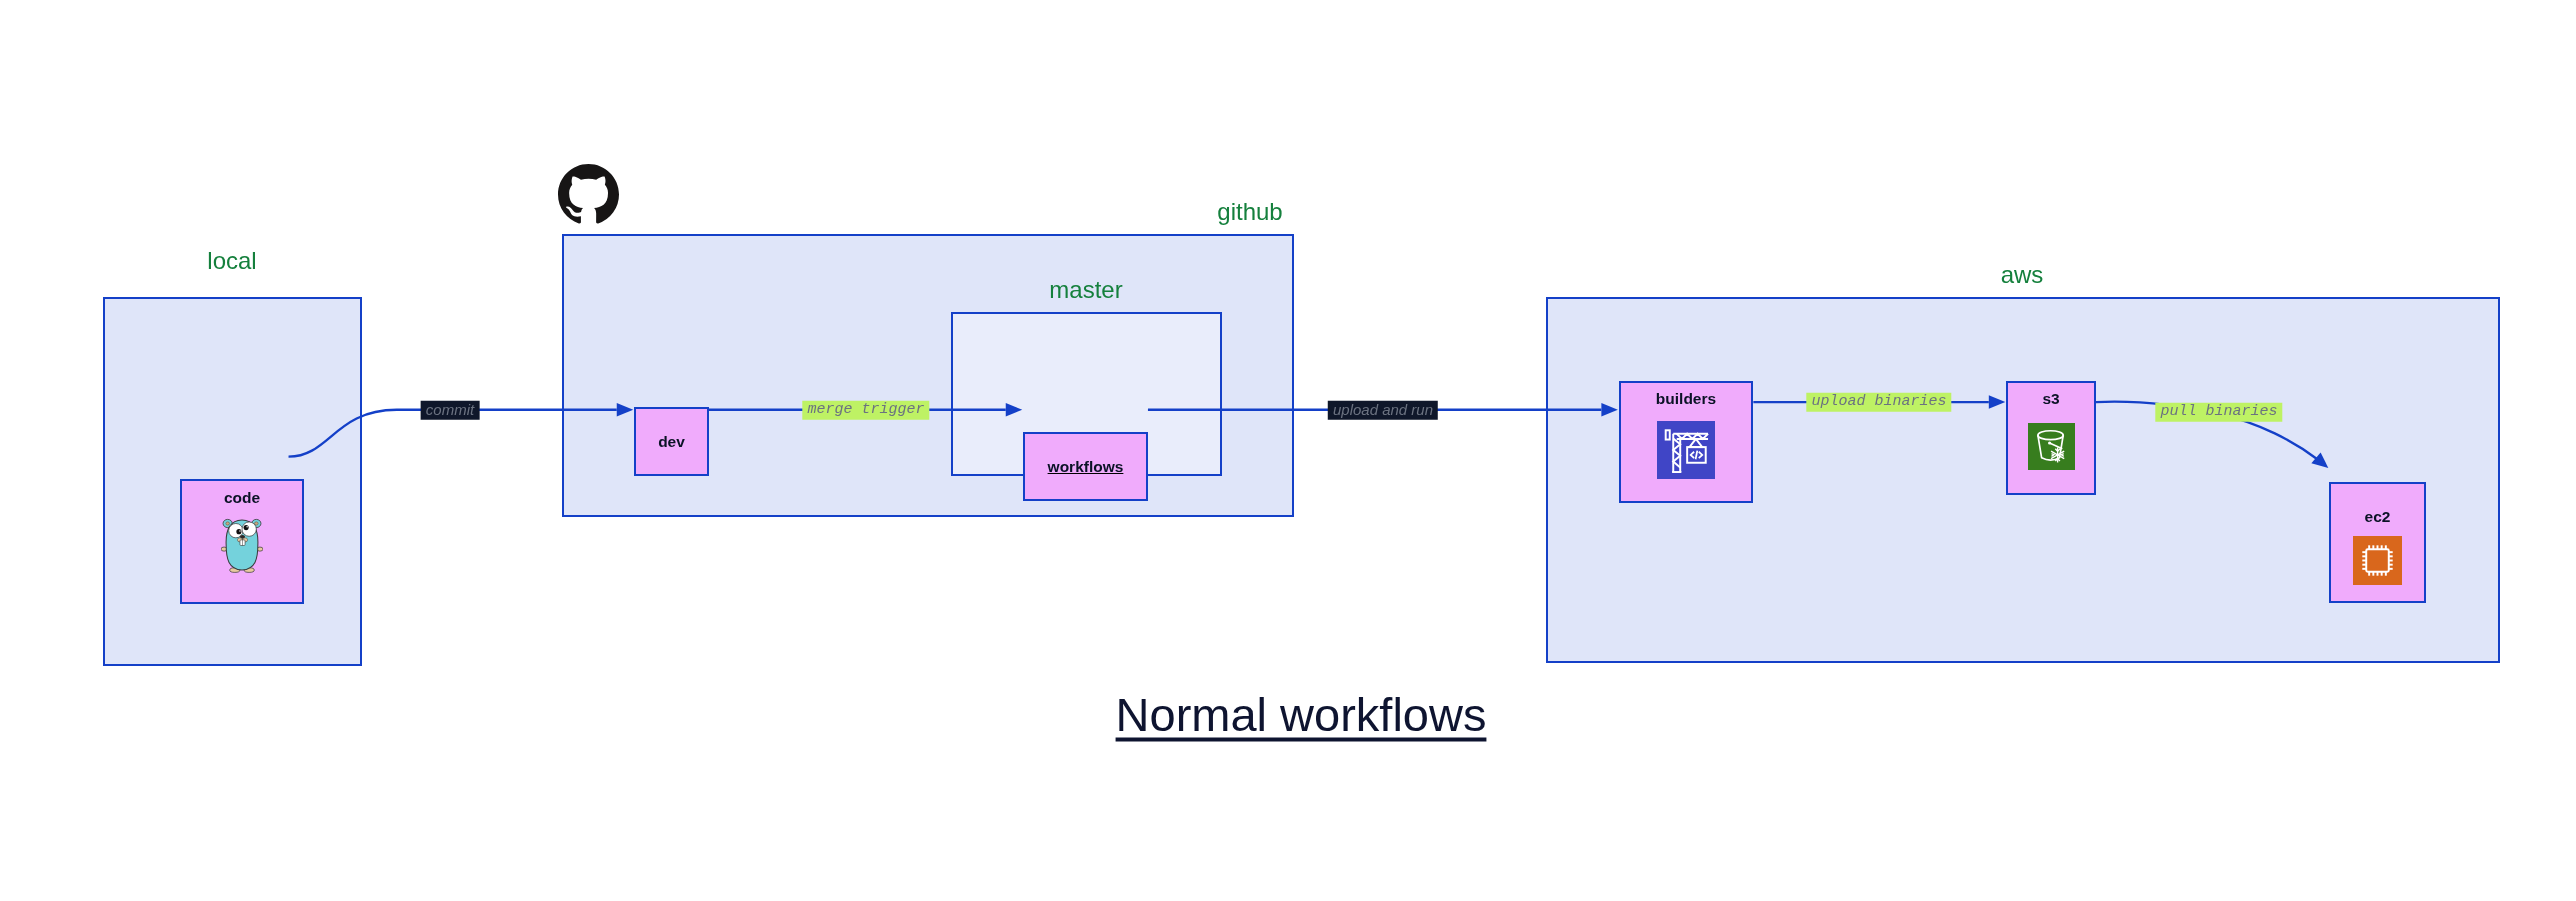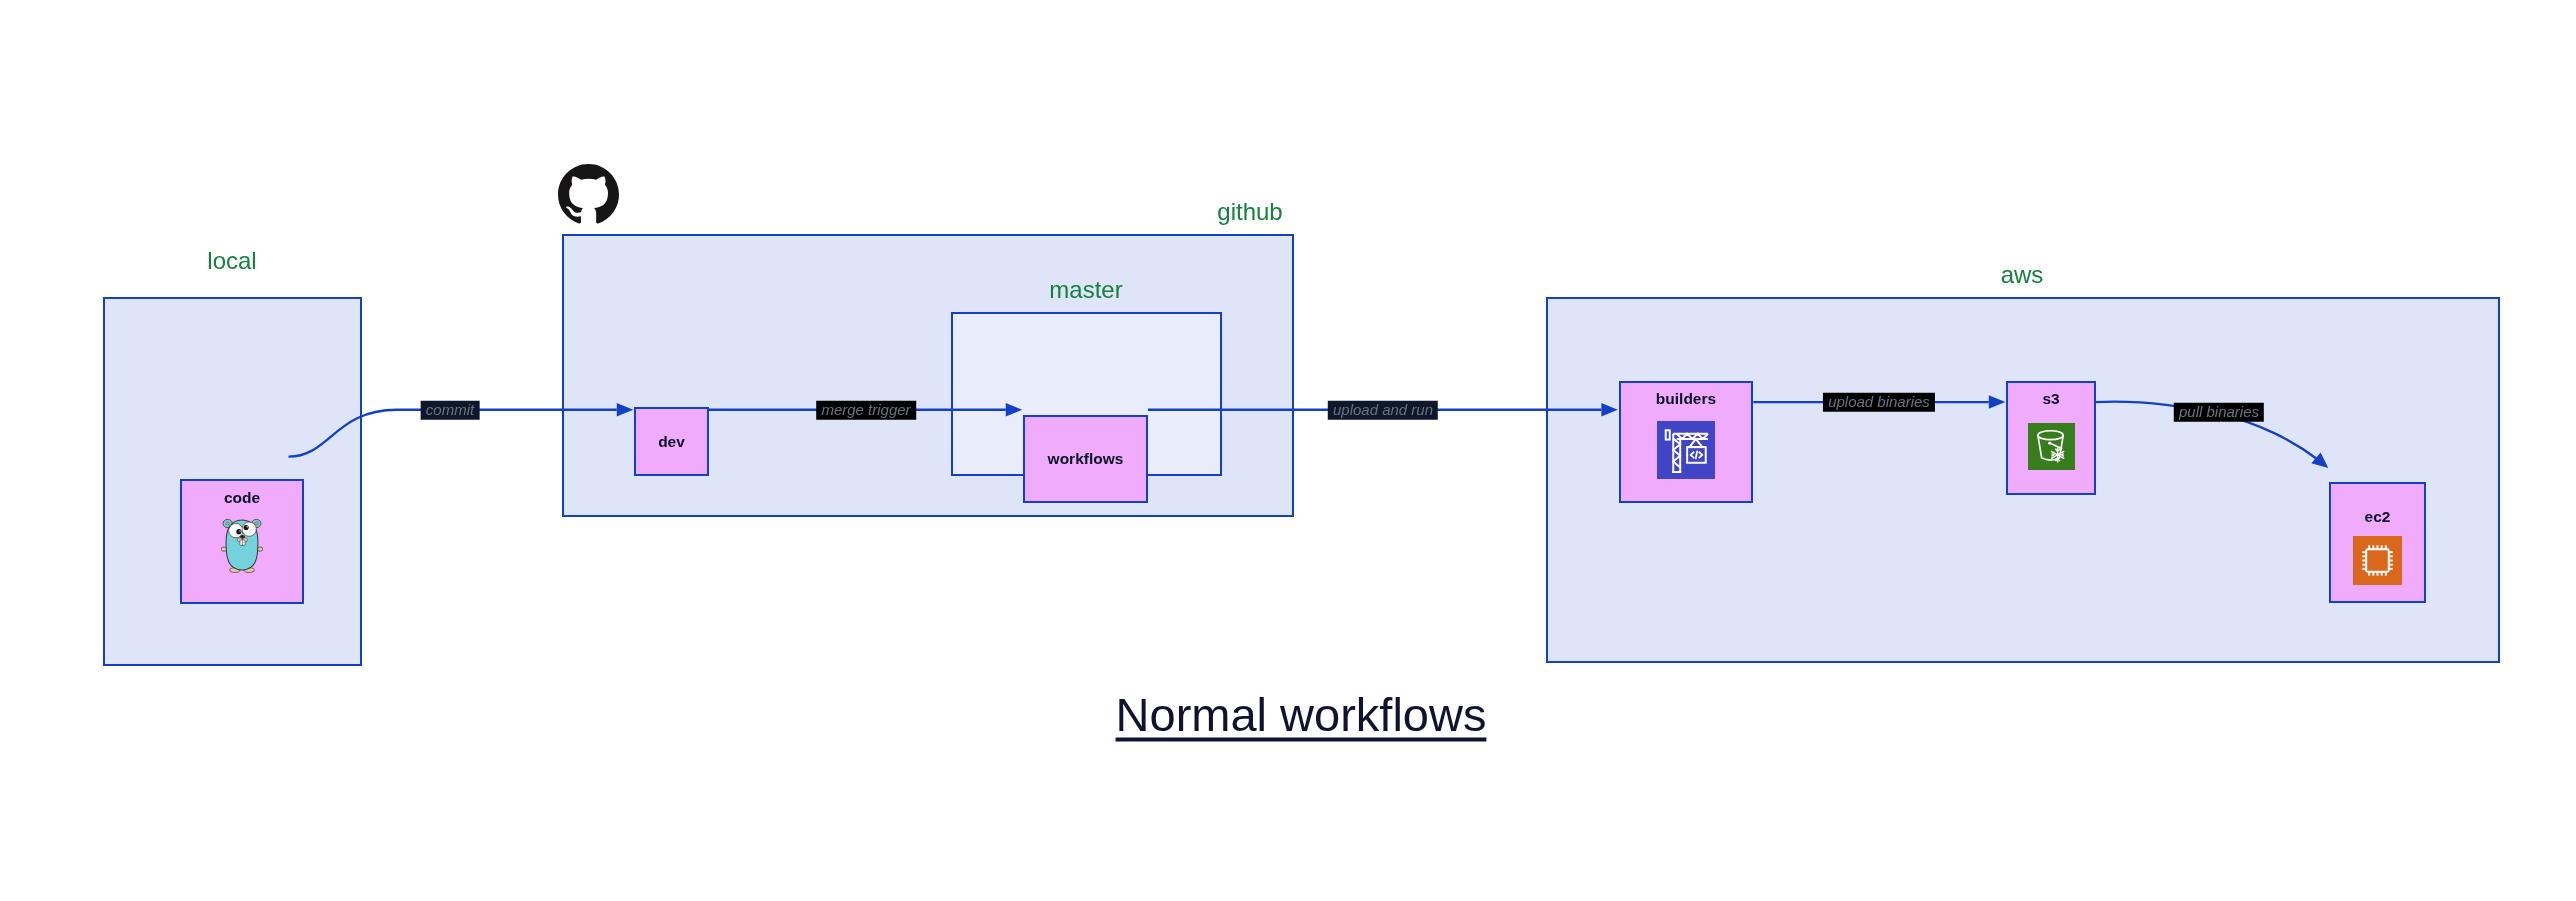--- a/index.html
+++ b/index.html
@@ -23,21 +23,21 @@
   }
   .node{display:flex;flex-direction:column;align-items:center;}
   .node-label{font-size:15.5px;font-weight:700;color:#0b1226;white-space:nowrap;}
   .center-label{justify-content:center;}
   .edge-label{
     position:absolute;transform:translate(-50%,-50%);
     font-size:15px;font-style:italic;color:#6b7280;
     white-space:nowrap;padding:1px 5.2px;z-index:6;line-height:1.1;
   }
   .bg-white{background:#0f172a;}
-  .bg-outer{background:#000000;}
+  .bg-outer{background:#bef264;font-family:Liberation Mono, monospace;}
 
   .edges{position:absolute;left:0;top:0;z-index:5;pointer-events:none;}
 
   .title{
     position:absolute;transform:translate(-50%,-50%);
     font-size:47px;font-weight:500;color:#0e1430;white-space:nowrap;
     text-decoration:underline;text-decoration-thickness:4.1px;text-underline-offset:7.2px;
     z-index:7;
   }
 
@@ -90,21 +90,21 @@
       <ellipse cx="47" cy="44" rx="5" ry="4" fill="#e8c9a0" stroke="#3a3a3a" stroke-width="1"></ellipse>
       <rect x="37" y="44" width="10" height="11" rx="2" fill="#ffffff" stroke="#3a3a3a" stroke-width="1.2"></rect>
       <line x1="42" y1="44" x2="42" y2="55" stroke="#3a3a3a" stroke-width="1"></line>
     </svg>
   </div>
 
   <div class="box fill-node z3 node center-label" style="left:634px;top:366px;width:75px;height:69px;">
     <span class="node-label">dev</span>
   </div>
 
-  <div class="box fill-node z3 node center-label" style="left:1023px;top:374px;width:125px;height:88px;">
+  <div class="box fill-node z3 node center-label" style="left:1023px;top:391px;width:125px;height:69px;text-decoration:underline;">
     <span class="node-label">workflows</span>
   </div>
 
   <div class="box fill-node z3 node" style="left:1619px;top:340px;width:134px;height:122px;padding-top:7.2px;">
     <span class="node-label">builders</span>
     <svg class="icon-svg" style="margin-top:12.4px;" width="58" height="58" viewBox="0 0 100 100">
       <rect x="0" y="0" width="100" height="100" fill="#4045c6"></rect>
       <g stroke="#ffffff" stroke-width="3.4" fill="none">
         <rect x="15" y="16" width="7" height="16"></rect>
         <line x1="28" y1="22" x2="88" y2="22"></line>

